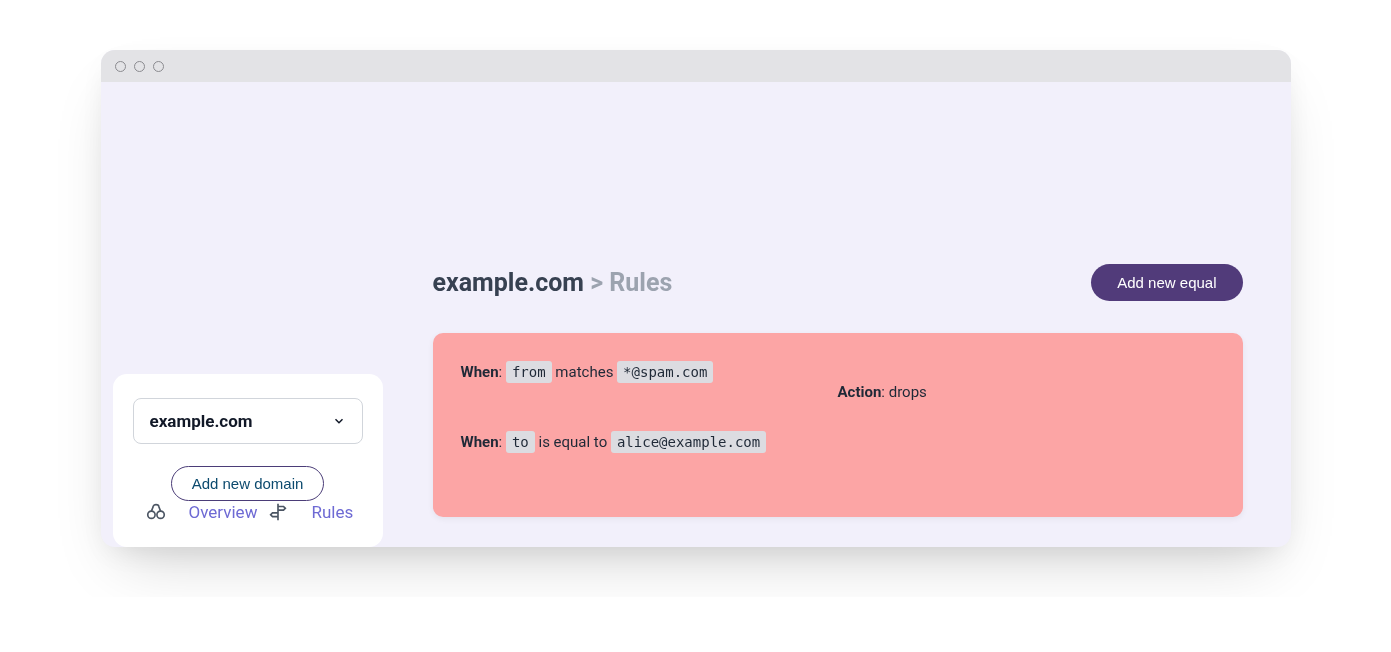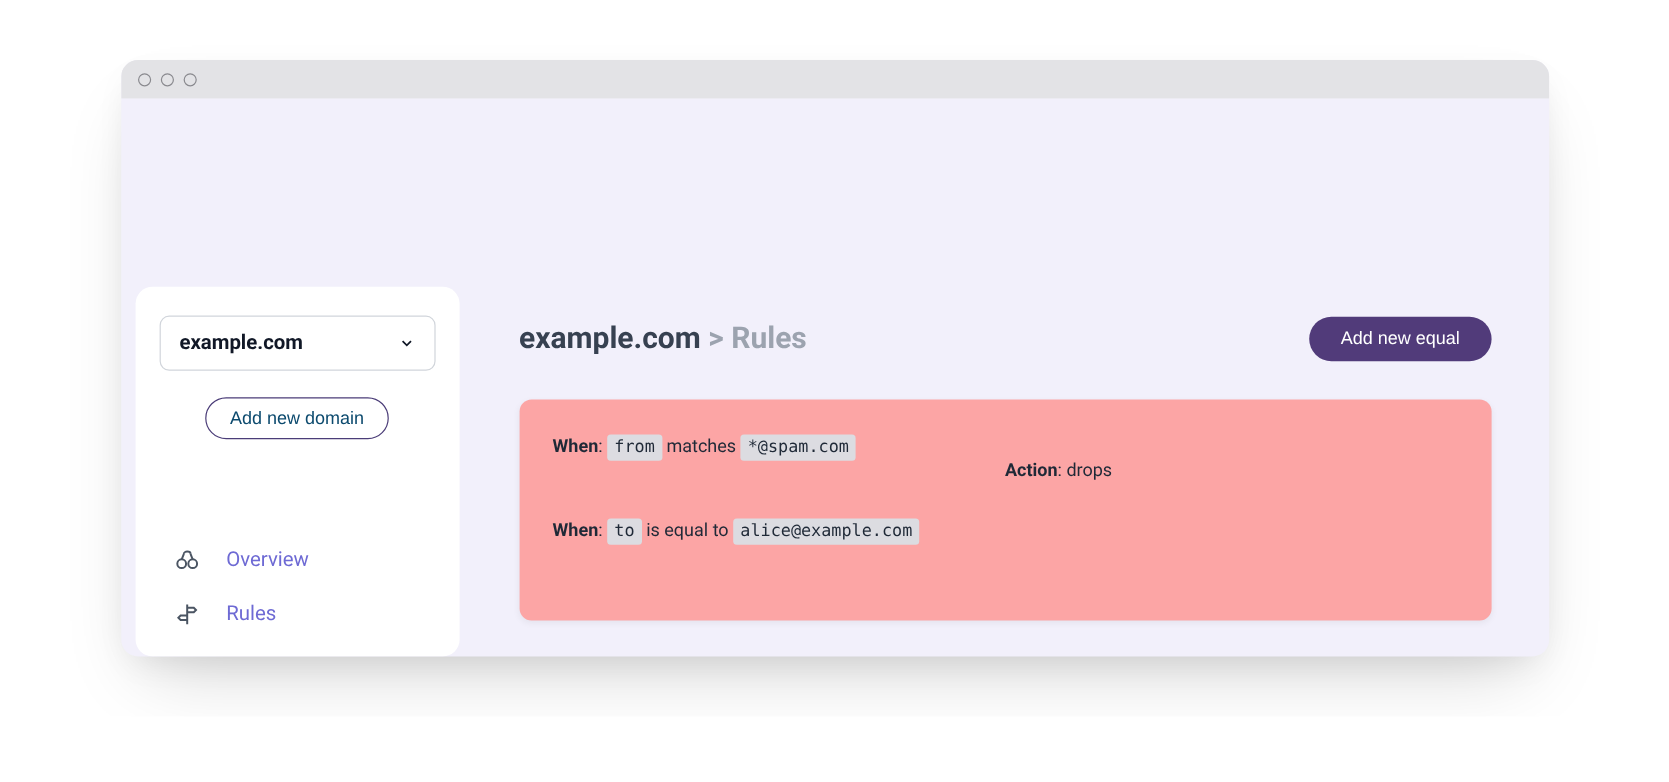--- a/index.html
+++ b/index.html
@@ -62,24 +62,23 @@
     margin: 22px auto 0;
     border: 1.5px solid #4b3d78;
     background: #fff;
     padding: 8px 20px;
     border-radius: 999px;
     font-size: 15px;
     cursor: pointer;
     color: #0c4a6e;
   }
   .nav {
-    margin-top: 90px;
-    display: flex;
-    flex-direction: column;
-    gap: 23px;
+    display: flex;
+    flex-direction: row;
+    gap: 10px;
     padding-left: 12px;
   }
   .nav-item {
     display: flex;
     align-items: center;
     gap: 22px;
     color: #6e6ad4;
     font-size: 17px;
     cursor: pointer;
   }

